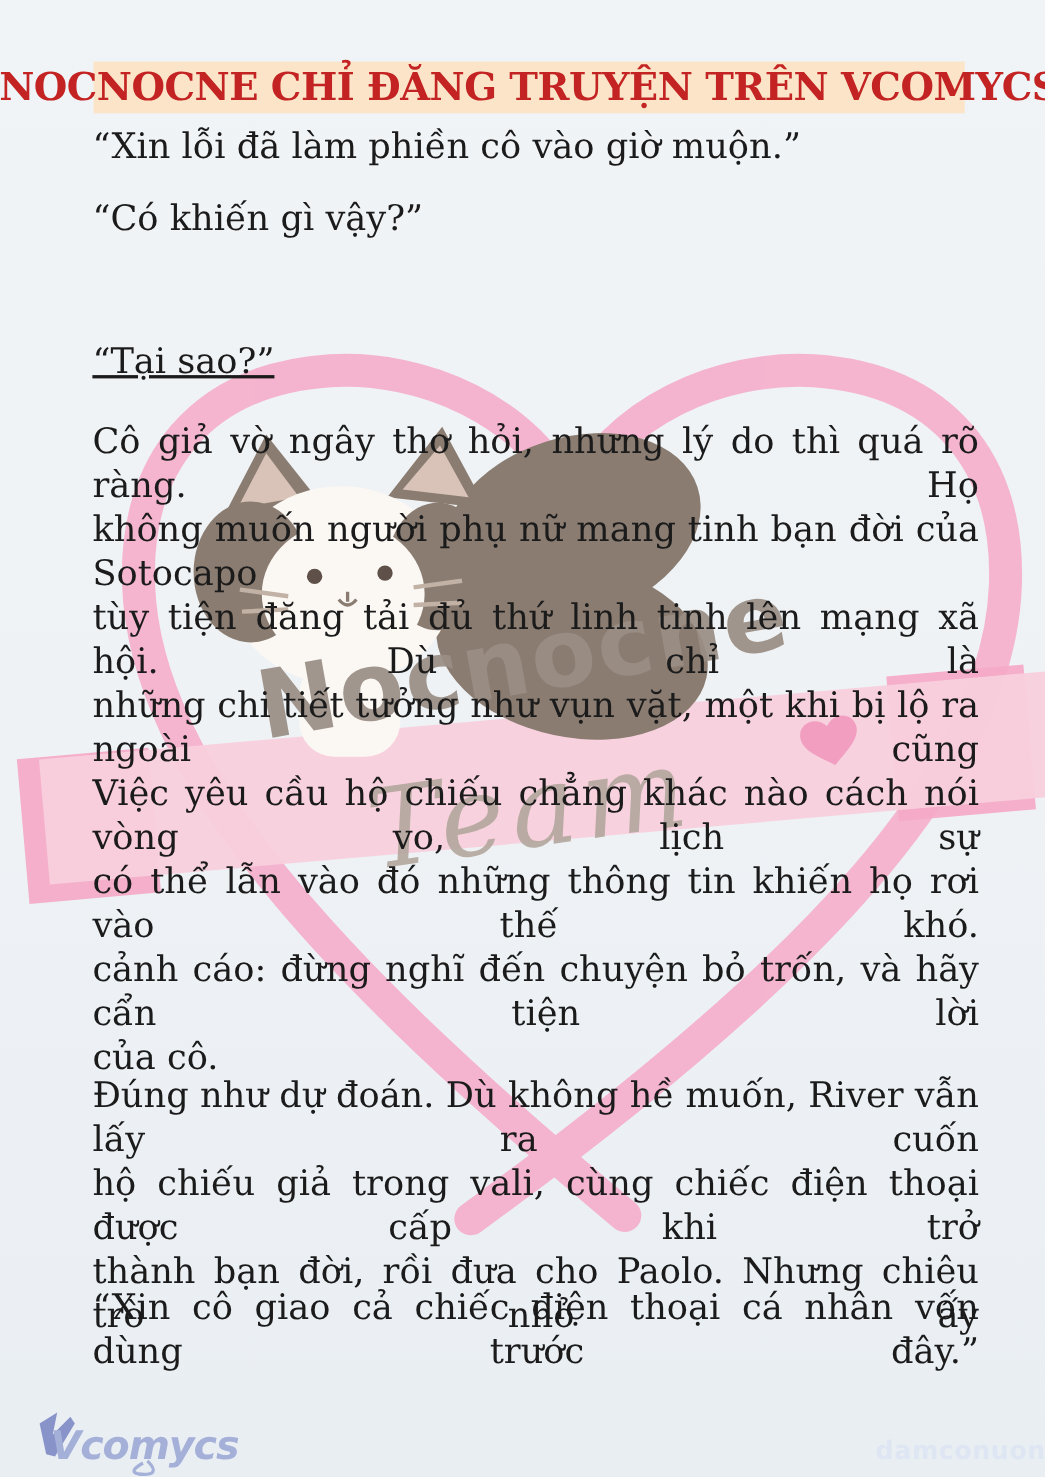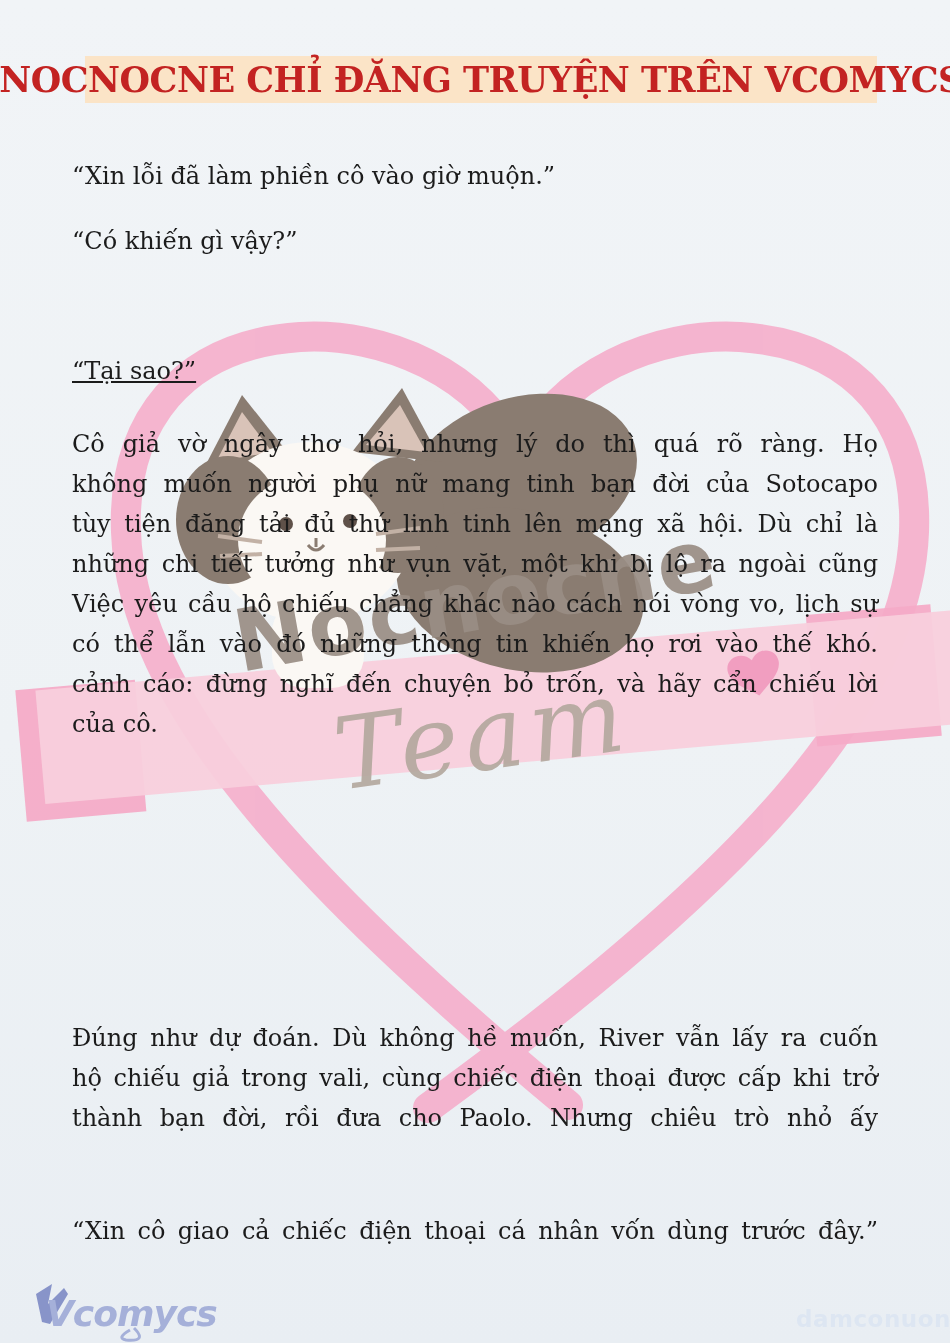--- a/index.html
+++ b/index.html
@@ -15,22 +15,22 @@
     position:absolute;left:85px;top:56px;width:792px;height:47px;
     background:#fbe4c7;z-index:3;
     display:flex;align-items:center;justify-content:center;
   }
   .header-banner .htext{
     font-family:"DejaVu Serif","Liberation Serif",serif;
     font-weight:bold;font-size:35px;color:#c32322;white-space:nowrap;
     letter-spacing:-0.5px;
   }
   .para{
-    position:absolute;left:72px;width:806px;z-index:2;
-    color:#1b1b1b;font-size:24px;margin-top:43px;
+    position:absolute;left:84px;width:806px;z-index:2;
+    color:#1b1b1b;font-size:32px;
   }
   .tline{line-height:40px;text-align:left;}
   .tline.j{text-align:justify;text-align-last:justify;}
   .p0{top:113px;} .p1{top:178px;} .p2{top:243px;} .p3{top:308px;text-decoration:underline;}
   .p4{top:381px;} .p5{top:822px;} .p6{top:975px;} .p7{top:1168px;}
   .footer-logo{position:absolute;left:22px;top:1280px;z-index:3;}
   .footer-mark{
     position:absolute;left:796px;top:1306px;width:145px;z-index:3;
     font-family:"DejaVu Sans","Liberation Sans",sans-serif;
     font-weight:bold;font-size:23px;color:#dde6f2;text-align:right;
@@ -96,21 +96,21 @@
   <div class="para p3">
       <div class="tline">“Tại sao?”</div>
     </div>
   <div class="para p4">
       <div class="tline j">Cô giả vờ ngây thơ hỏi, nhưng lý do thì quá rõ ràng. Họ</div>
       <div class="tline j">không muốn người phụ nữ mang tinh bạn đời của Sotocapo</div>
       <div class="tline j">tùy tiện đăng tải đủ thứ linh tinh lên mạng xã hội. Dù chỉ là</div>
       <div class="tline j">những chi tiết tưởng như vụn vặt, một khi bị lộ ra ngoài cũng</div>
       <div class="tline j">Việc yêu cầu hộ chiếu chẳng khác nào cách nói vòng vo, lịch sự</div>
       <div class="tline j">có thể lẫn vào đó những thông tin khiến họ rơi vào thế khó.</div>
-      <div class="tline j">cảnh cáo: đừng nghĩ đến chuyện bỏ trốn, và hãy cẩn chiếu lời</div>
+      <div class="tline j">cảnh cáo: đừng nghĩ đến chuyện bỏ trốn, và hãy cẩn tiện lời</div>
       <div class="tline">của cô.</div>
     </div>
   <div class="para p6">
       <div class="tline j">Đúng như dự đoán. Dù không hề muốn, River vẫn lấy ra cuốn</div>
       <div class="tline j">hộ chiếu giả trong vali, cùng chiếc điện thoại được cấp khi trở</div>
       <div class="tline j">thành bạn đời, rồi đưa cho Paolo. Nhưng chiêu trò nhỏ ấy</div>
     </div>
   <div class="para p7">
       <div class="tline j">“Xin cô giao cả chiếc điện thoại cá nhân vốn dùng trước đây.”</div>
     </div>

